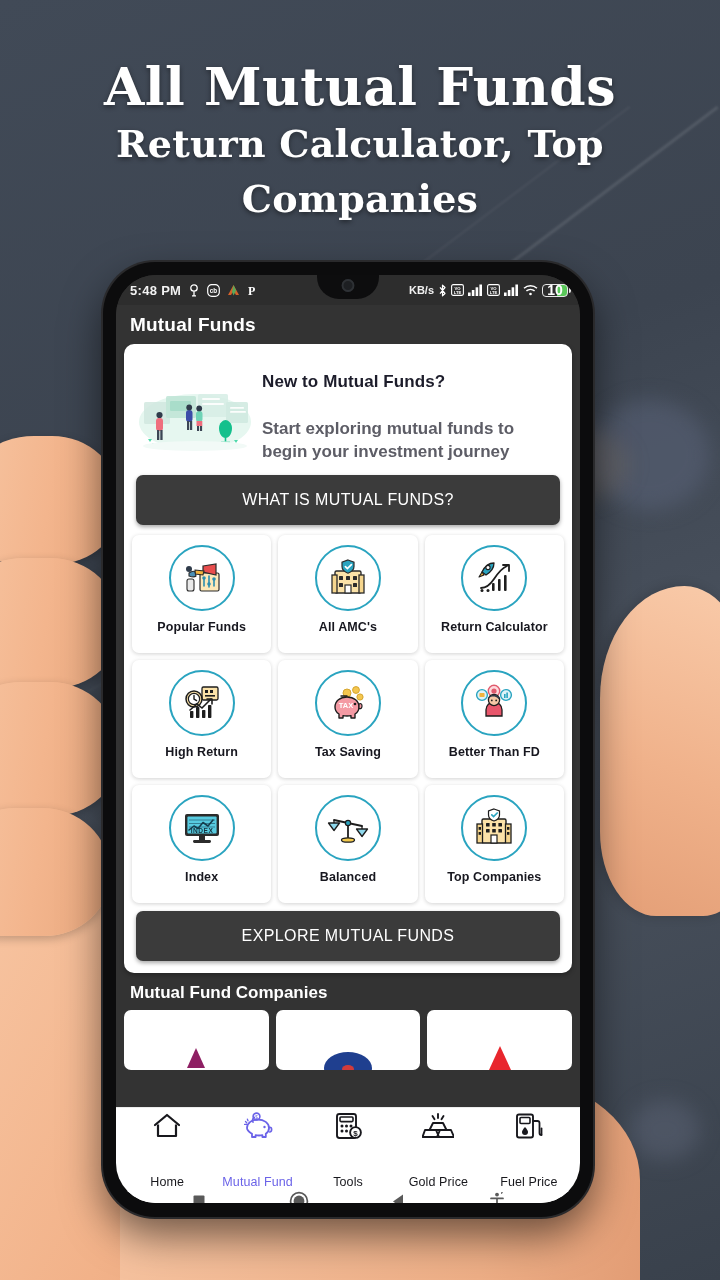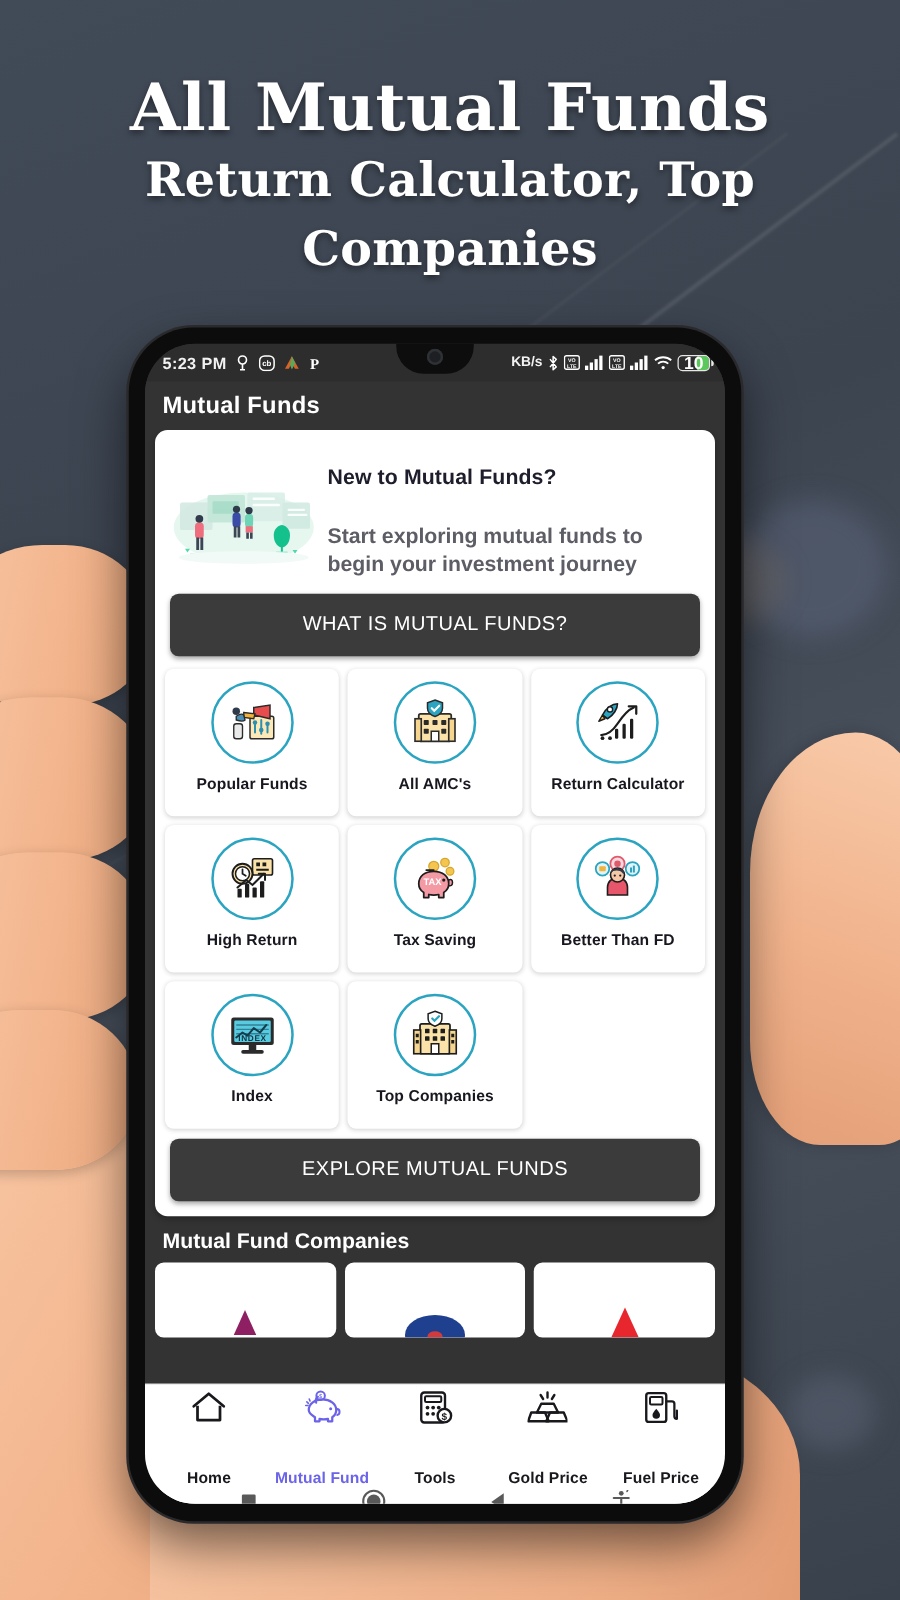--- a/index.html
+++ b/index.html
@@ -324,21 +324,21 @@
   .navitem {
     display: flex;
     flex-direction: column;
     align-items: center;
     gap: 3px;
     cursor: pointer;
     flex: 1;
   }
   .navitem .nav-label {
     font-size: 12.5px;
-    font-weight: bold;
+    font-weight: normal;
     color: #18181d;
     letter-spacing: .1px;
     margin-top: 32px;
   }
   .navitem.active .nav-label { color: #6b63e8; }
 
   .sysnav {
     height: 34px;
     display: flex;
     align-items: center;
@@ -375,21 +375,21 @@
   <span class="line1">All Mutual Funds</span>
   <span class="line2">Return Calculator, Top Companies</span>
 </div>
 
 <div id="phone">
   <div id="screen">
 
     <div id="statusbar">
       <div class="notch"></div>
       <div class="sb-left">
-        <span class="sb-time">5:23 PM</span>
+        <span class="sb-time">5:48 PM</span>
         <span class="sbicon">
           <svg width="12" height="13" viewBox="0 0 12 13">
               <circle cx="6" cy="4" r="3.2" fill="none" stroke="#fff" stroke-width="1.3"></circle>
               <path d="M6 7.2v4.6M4 11.8h4" stroke="#fff" stroke-width="1.3" fill="none"></path>
             </svg>
         </span>
         <span class="sbicon">
           <svg width="13" height="13" viewBox="0 0 13 13">
               <rect x=".7" y=".7" width="11.6" height="11.6" rx="4" fill="none" stroke="#fff" stroke-width="1.2"></rect>
               <text x="6.4" y="9" font-size="6.3" fill="#fff" text-anchor="middle" font-family="Liberation Sans">cb</text>
@@ -660,20 +660,34 @@
                 </g>
                 <path d="M8 23l5-4 4 2.5 5-6 5 3.5 5-6" fill="none" stroke="#153d4d" stroke-width="1.6" stroke-linecap="round" stroke-linejoin="round"></path>
                 <text x="21" y="25.5" font-size="6.6" font-weight="bold" fill="#13323f" text-anchor="middle" font-family="Liberation Sans" letter-spacing=".5">INDEX</text>
                 <rect x="18" y="29" width="6" height="4" fill="#2b2b2b"></rect>
                 <rect x="12" y="33" width="18" height="3" rx="1.4" fill="#2b2b2b"></rect>
               </svg>
             </div>
             <div class="tile-label">Index</div>
           </div>
 
+          <div class="tile">
+            <div class="tile-circle">
+              <svg width="42" height="42" viewBox="0 0 42 42">
+                <path d="M7 13l28 6" stroke="#1d1d1d" stroke-width="1.8" stroke-linecap="round"></path>
+                <circle cx="21" cy="16" r="2.6" fill="#2aa4c0" stroke="#1d1d1d" stroke-width="1.2"></circle>
+                <path d="M21 18.6V32" stroke="#1d1d1d" stroke-width="1.8"></path>
+                <ellipse cx="21" cy="33" rx="6.5" ry="2.2" fill="#f2c94c" stroke="#1d1d1d" stroke-width="1.3"></ellipse>
+                <path d="M7 13v3M35 19v3" stroke="#1d1d1d" stroke-width="1.3"></path>
+                <path d="M1.5 16h11L7 23.5z" fill="#8fd8ec" stroke="#1d1d1d" stroke-width="1.3" stroke-linejoin="round"></path>
+                <path d="M29.5 22h11L35 29.5z" fill="#8fd8ec" stroke="#1d1d1d" stroke-width="1.3" stroke-linejoin="round"></path>
+              </svg>
+            </div>
+            <div class="tile-label">Balanced</div>
+          </div>
 
           <div class="tile">
             <div class="tile-circle">
               <svg width="42" height="42" viewBox="0 0 42 42">
                 <rect x="9" y="12" width="24" height="24" rx="1.4" fill="#fbe2a8" stroke="#1d1d1d" stroke-width="1.4"></rect>
                 <rect x="4" y="17" width="5.5" height="19" fill="#f6d68e" stroke="#1d1d1d" stroke-width="1.3"></rect>
                 <rect x="32.5" y="17" width="5.5" height="19" fill="#f6d68e" stroke="#1d1d1d" stroke-width="1.3"></rect>
                 <g fill="#1d1d1d">
                   <rect x="13" y="16" width="3.6" height="3.6" rx=".5"></rect>
                     <rect x="19.2" y="16" width="3.6" height="3.6" rx=".5"></rect>

